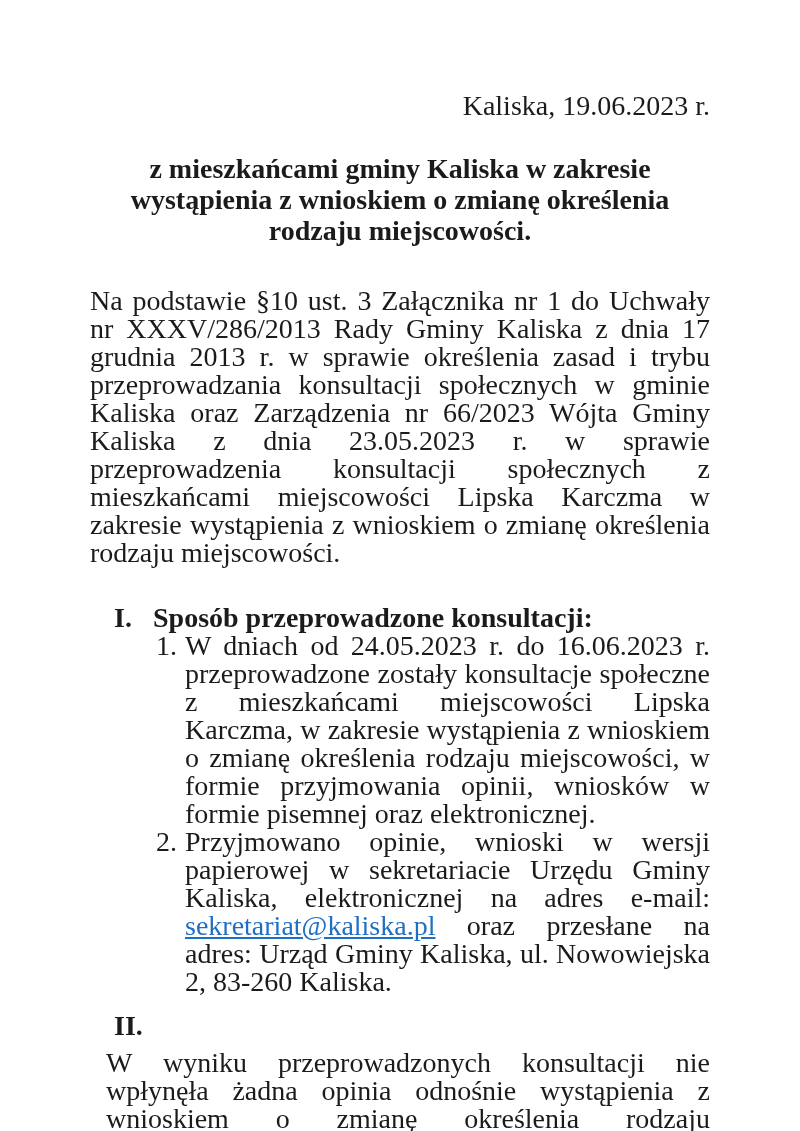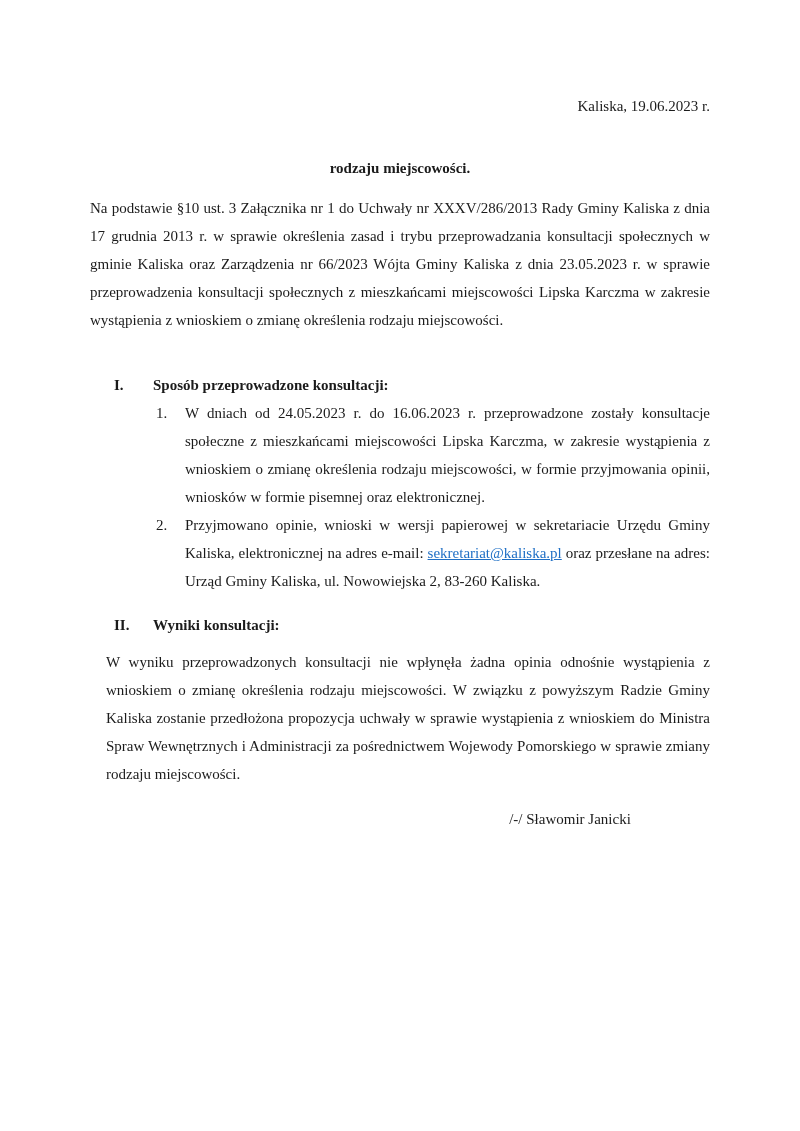--- a/index.html
+++ b/index.html
@@ -4,41 +4,41 @@
 <style>
   html, body { margin: 0; padding: 0; background: #ffffff; }
   .page {
     position: relative;
     width: 800px;
     height: 1131px;
     margin: 0 auto;
     background: #ffffff;
     color: #1b1b1b;
     font-family: "Liberation Serif", "DejaVu Serif", serif;
-    font-size: 15px;
+    font-size: 28px;
     line-height: 28px;
     overflow: hidden;
     box-sizing: border-box;
   }
   .content {
     padding: 92px 90px 0 90px; 
   }
   .date-line {
     text-align: right;
   }
   .doc-title {
     margin-top: 33px;
     text-align: center;
     font-weight: bold;
     line-height: 31px;
   }
   .para {
     text-align: justify;
   }
-  .intro-para { margin-top: 10px; }
+  .intro-para { margin-top: 41px; }
   .section-heading {
     display: flex;
     font-weight: bold;
     padding-left: 24px;
   }
   .section-heading .numeral {
     flex: 0 0 39px;
   }
   .section-1-heading { margin-top: 37px; }
   .section-2-heading { margin-top: 16px; align-items: flex-end; }
@@ -72,20 +72,21 @@
 </style>
 </head>
 <body>
 
 <div class="page">
   <div class="content">
 
     <div class="date-line">Kaliska, 19.06.2023 r.</div>
 
     <div class="doc-title">
+      <div>z mieszkańcami gminy Kaliska w zakresie wystąpienia z wnioskiem o zmianę określenia</div>
       <div>rodzaju miejscowości.</div>
     </div>
 
     <p class="para intro-para">Na podstawie §10 ust. 3 Załącznika nr 1 do Uchwały nr XXXV/286/2013 Rady Gminy Kaliska z dnia 17 grudnia 2013 r. w sprawie określenia zasad i trybu przeprowadzania konsultacji społecznych w gminie Kaliska oraz Zarządzenia nr 66/2023 Wójta Gminy Kaliska z dnia 23.05.2023 r. w sprawie przeprowadzenia konsultacji społecznych z mieszkańcami miejscowości Lipska Karczma w zakresie wystąpienia z wnioskiem o zmianę określenia rodzaju miejscowości.</p>
 
     <div class="section-heading section-1-heading">
       <span class="numeral">I.</span>
       <span class="heading-text">Sposób przeprowadzone konsultacji:</span>
     </div>
 
@@ -98,21 +99,20 @@
 
       <div class="num-item">
         <span class="num">2.</span>
         <span class="item-text"><span>Przyjmowano opinie, wnioski w wersji papierowej w sekretariacie Urzędu Gminy Kaliska, elektronicznej na adres e-mail: </span><a class="email-link">sekretariat@kaliska.pl</a><span> oraz przesłane na adres: Urząd Gminy Kaliska, ul. Nowowiejska 2, 83-260 Kaliska.</span></span>
       </div>
 
     </div>
 
     <div class="section-heading section-2-heading">
       <span class="numeral">II.</span>
-      <span class="heading-text">Wyniki konsultacji:</span>
     </div>
 
     <p class="para results-para">W wyniku przeprowadzonych konsultacji nie wpłynęła żadna opinia odnośnie wystąpienia z wnioskiem o zmianę określenia rodzaju miejscowości. W związku z powyższym Radzie Gminy Kaliska zostanie przedłożona propozycja uchwały w sprawie wystąpienia z wnioskiem do Ministra Spraw Wewnętrznych i Administracji za pośrednictwem Wojewody Pomorskiego w sprawie zmiany rodzaju miejscowości.</p>
 
     <div class="signature">
       <div class="signature-name">/-/ Sławomir Janicki</div>
     </div>
 
   </div>
 </div>

